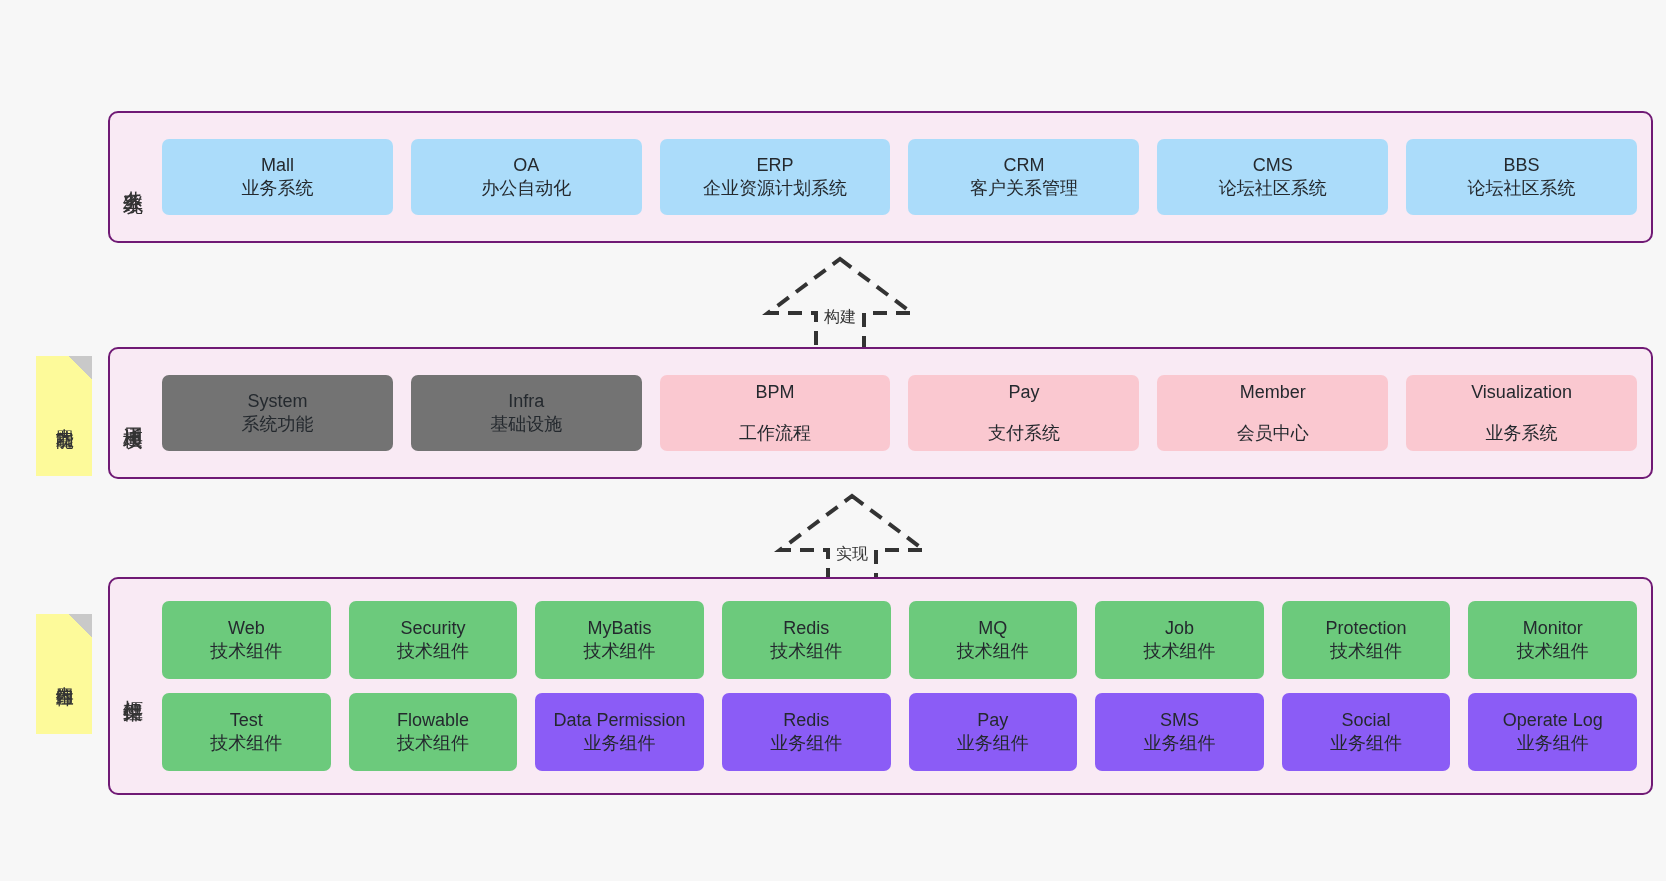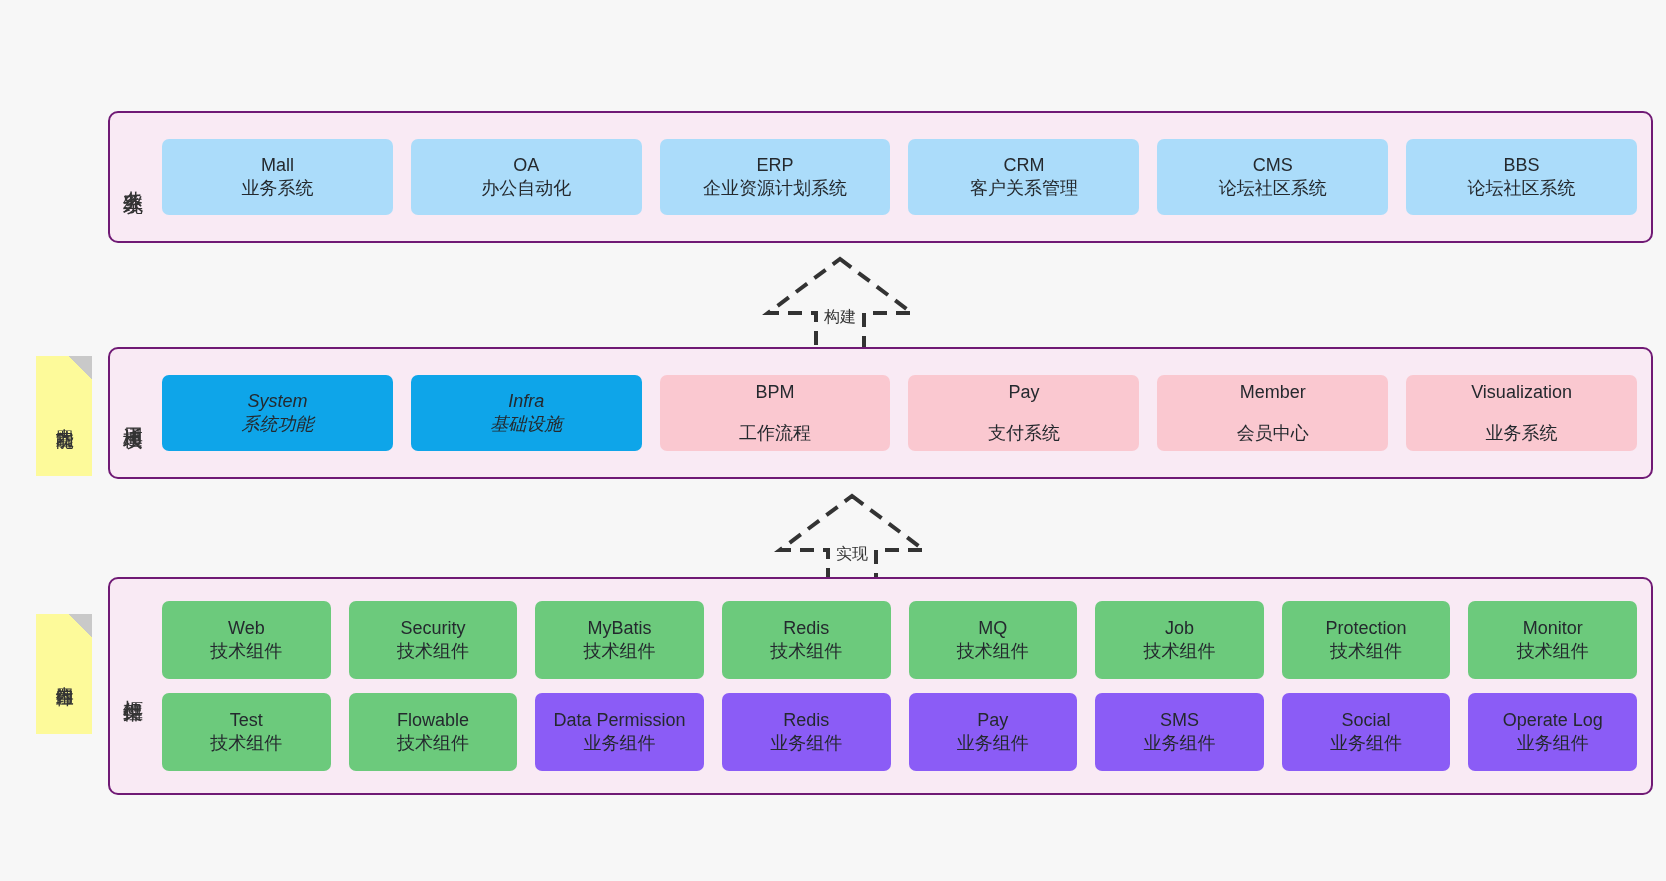--- a/index.html
+++ b/index.html
@@ -76,21 +76,21 @@
     font-size: 18px;
     color: #24292e;
     line-height: 1.3;
     padding: 6px 4px;
     user-select: none;
   }
   .card .t1 { display: block; }
   .card .t2 { display: block; }
 
   .c-blue        { background: #abdcfa; }
-  .c-red         { background: #0ea5e9; font-style: italic; }
+  .c-red         { background: #737373; }
   .c-pink        { background: #fac8d0; justify-content: space-between; }
   .c-green       { background: #6cca7c; }
   .c-green-light { background: #8b5cf6; }
 
   
   #layer-business { left: 88px;  top: 111px; width: 1545px; height: 132px; }
   #layer-common   { left: 88px;  top: 347px; width: 1545px; height: 132px; }
   #layer-frame    { left: 88px;  top: 577px; width: 1545px; height: 218px; }
 
   #layer-business .layer-body,

